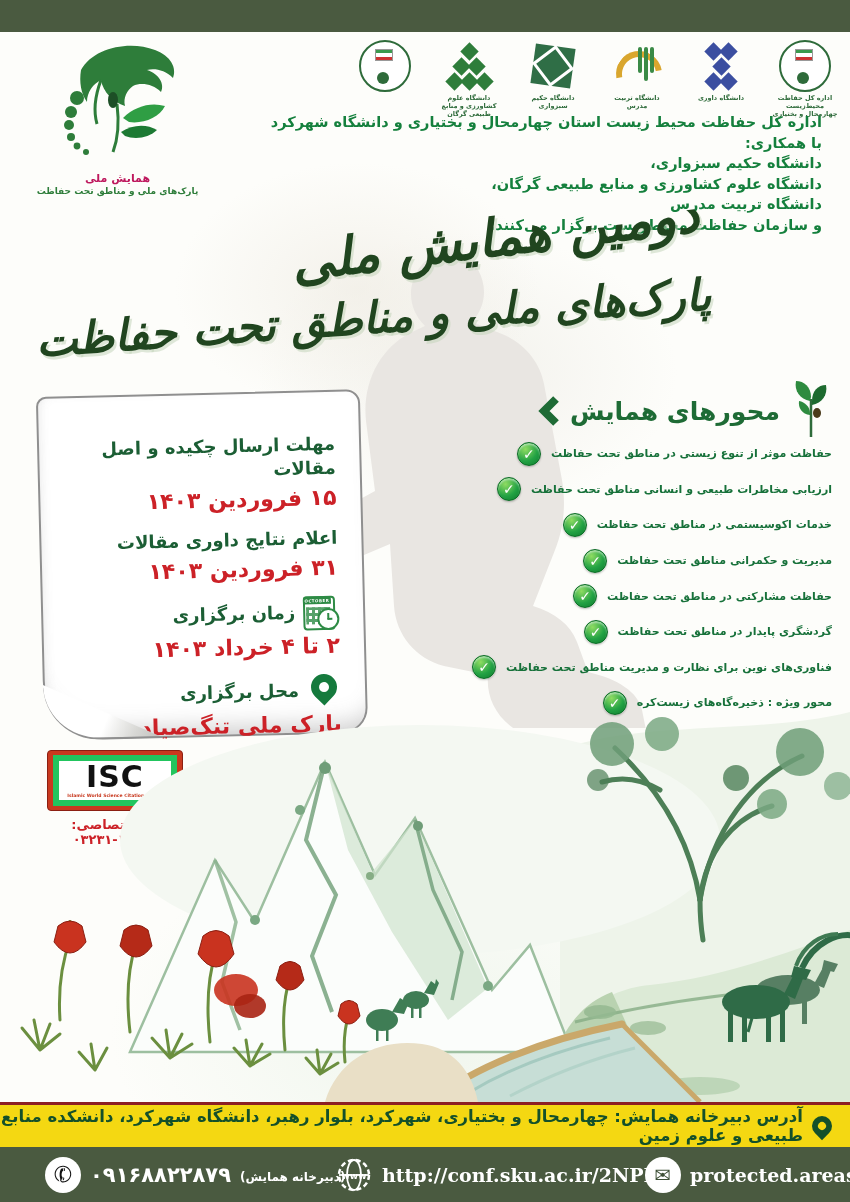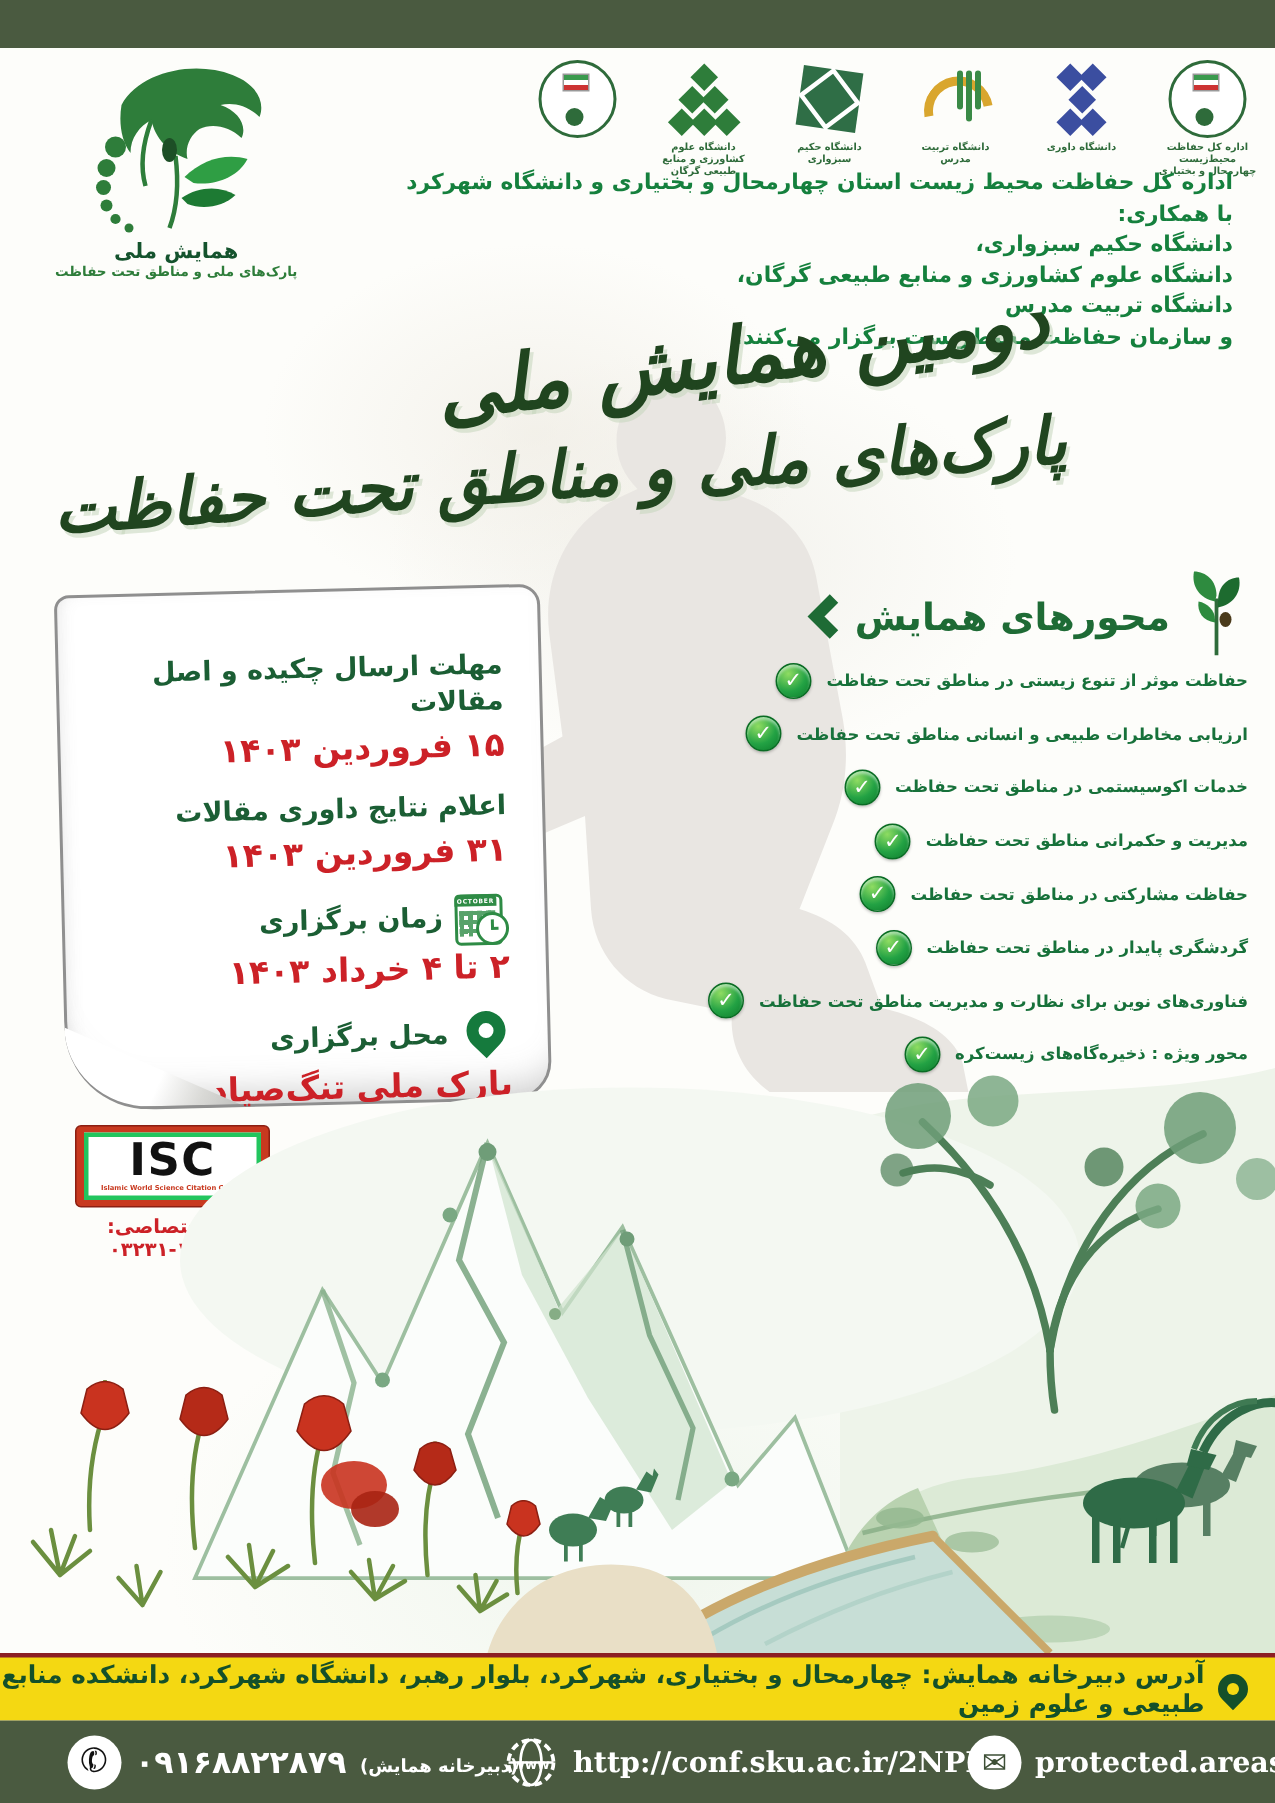--- a/index.html
+++ b/index.html
@@ -8,21 +8,21 @@
   .wash{position:absolute;inset:0;
     background:
       radial-gradient(260px 180px at 42% 24%,rgba(236,232,222,.55),rgba(236,232,222,0) 70%),
       radial-gradient(300px 200px at 55% 31%,rgba(232,230,222,.5),rgba(232,230,222,0) 70%),
       radial-gradient(420px 260px at 50% 86%,rgba(214,232,212,.35),rgba(214,232,212,0) 75%);}
   .topbar{position:absolute;top:0;left:0;width:850px;height:32px;background:#4a5a40;}
 
   
   .conf-logo{position:absolute;left:30px;top:40px;width:175px;text-align:center;color:#2e7d3a;}
   .conf-logo svg{display:block;margin:0 auto;}
-  .conf-cap1{font-size:14px;font-weight:bold;letter-spacing:4px;color:#14532d;margin-top:2px;}
+  .conf-cap1{font-size:11px;font-weight:bold;letter-spacing:4px;color:#be185d;margin-top:14px;}
   .conf-cap2{font-size:9px;font-weight:bold;color:#2e7d3a;margin-top:1px;}
 
   
   .logos-row{position:absolute;top:40px;right:12px;display:flex;flex-direction:row;gap:18px;align-items:flex-start;}
   .logo-item{width:66px;text-align:center;}
   .logo-glyph{height:52px;display:flex;align-items:center;justify-content:center;}
   .logo-cap{font-size:6.5px;line-height:8px;color:#2e6b3a;font-weight:bold;margin-top:2px;}
   .emb-circle{width:48px;height:48px;border-radius:50%;border:2px solid #2e6b3a;position:relative;background:#fff;}
   .emb-circle .flag{position:absolute;top:7px;left:14px;width:16px;height:10px;background:linear-gradient(#3a9a4e 33%,#fff 33% 66%,#c33 66%);border:.5px solid #999;}
   .emb-circle .seal{position:absolute;bottom:6px;left:16px;width:12px;height:12px;border-radius:50%;background:#2e6b3a;}
@@ -86,21 +86,21 @@
                repeating-linear-gradient(to bottom,#2e8b45 0 3px,transparent 3px 6px);opacity:.8;}
   .cal-clock{position:absolute;right:0;bottom:-2px;width:18px;height:18px;border-radius:50%;background:#fff;border:2px solid #2e8b45;}
   .cal-clock::before{content:"";position:absolute;left:8px;top:3px;width:2px;height:6px;background:#2e8b45;}
   .cal-clock::after{content:"";position:absolute;left:8px;top:8px;width:5px;height:2px;background:#2e8b45;}
   .pin{width:26px;height:26px;background:#157a3d;border-radius:50% 50% 50% 0;transform:rotate(-45deg);position:relative;flex:0 0 26px;margin:0 4px 6px 4px;}
   .pin::after{content:"";position:absolute;left:8px;top:8px;width:10px;height:10px;border-radius:50%;background:#fff;}
 
   
   .isc{position:absolute;left:30px;top:750px;width:170px;text-align:center;}
   .isc-box{display:inline-block;background:#c8391f;padding:4px 5px;border-radius:4px;border:1px solid #8c1f12;}
-  .isc-box-inner{background:#fff;border:3px solid #22c55e;padding:0 8px 1px 8px;}
+  .isc-box-inner{background:#fff;border:6px solid #22c55e;padding:0 8px 1px 8px;}
   .isc-text{font-size:30px;font-weight:bold;color:#111;letter-spacing:1px;line-height:32px;font-family:"DejaVu Sans",sans-serif;}
   .isc-sub{font-size:4.5px;color:#c8391f;font-weight:bold;line-height:6px;}
   .isc-code{margin-top:6px;color:#cc2127;font-weight:bold;font-size:13px;direction:rtl;}
   .isc-code .num{direction:ltr;unicode-bidi:isolate;}
 
   
   .landscape{position:absolute;left:0;top:690px;}
 
   
   .addressbar{position:absolute;left:0;top:1102px;width:850px;height:45px;background:#f4d812;border-top:3px solid #8c1f24;

